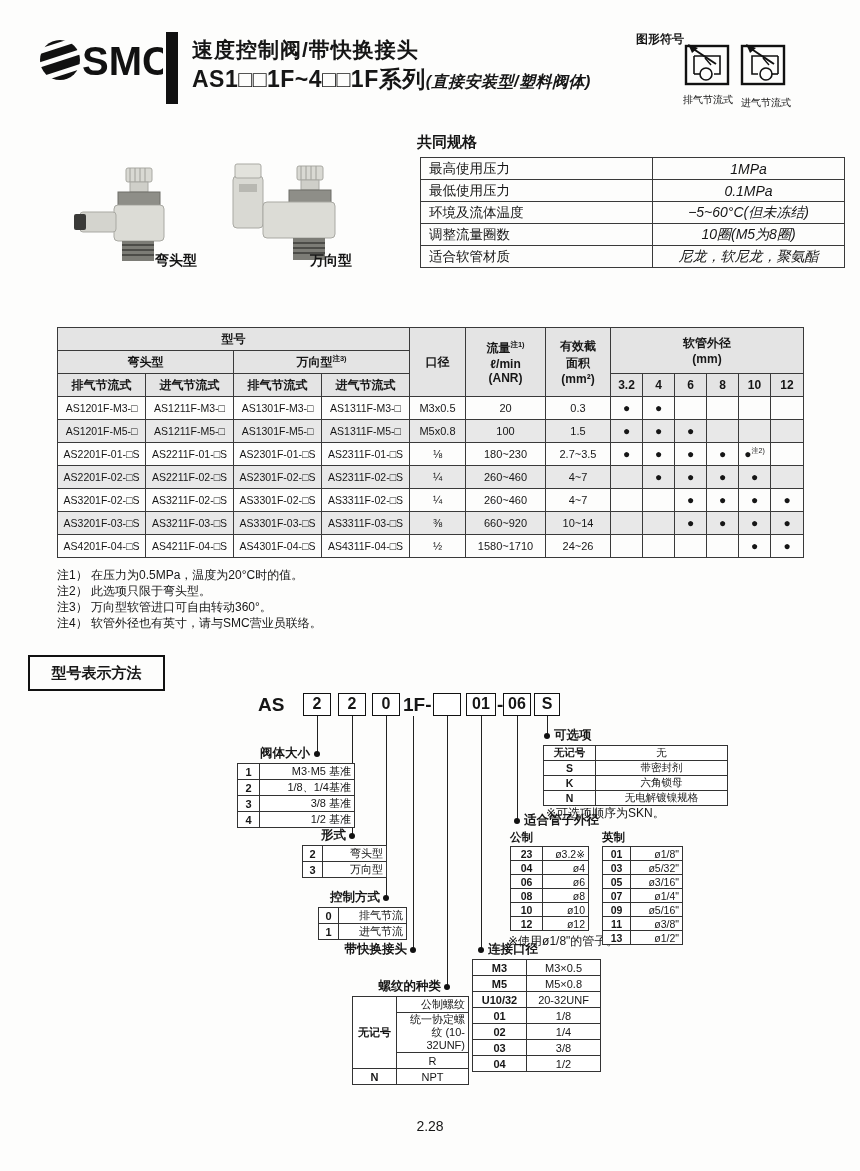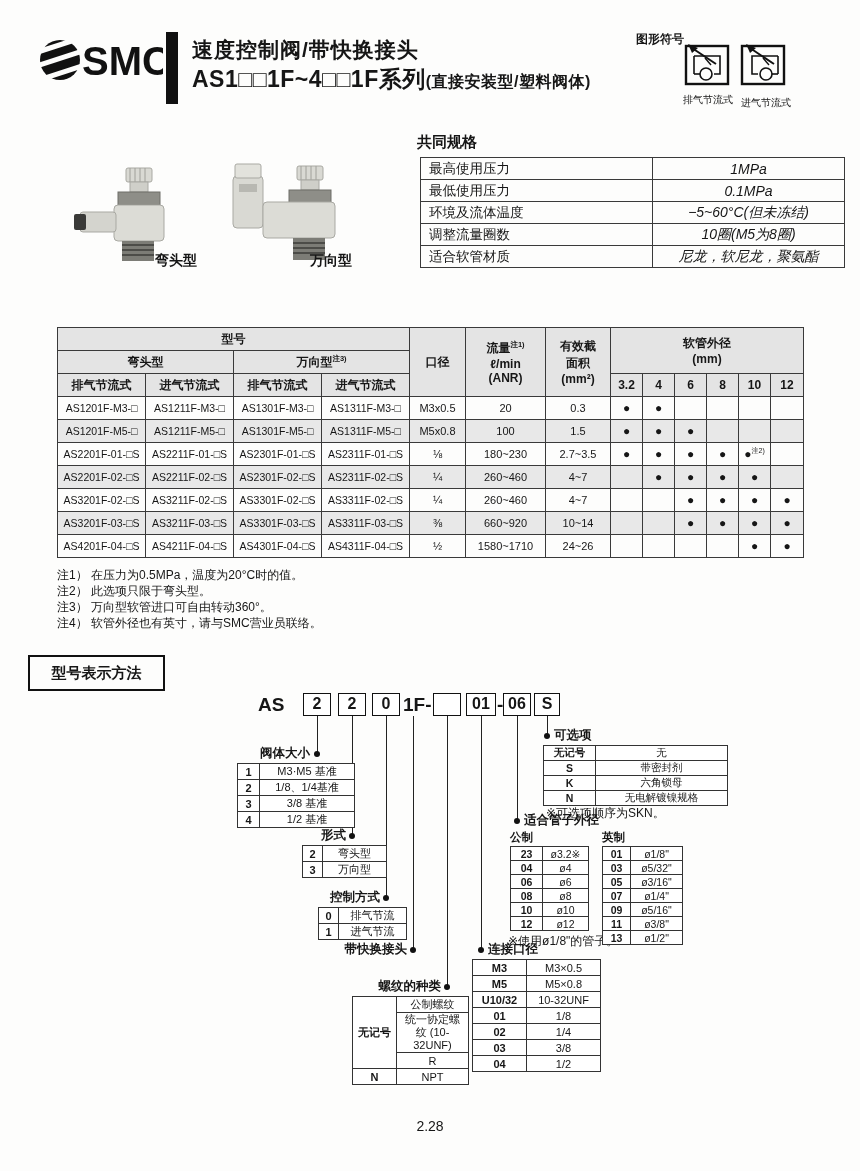--- a/index.html
+++ b/index.html
@@ -5,21 +5,21 @@
   * { margin:0; padding:0; box-sizing:border-box; }
   body { background:#888; font-family:"Liberation Sans","DejaVu Sans",sans-serif; }
   .page { position:relative; width:860px; height:1171px; background:#fdfdfc; margin:0 auto;
           color:#161616; overflow:hidden; }
   .abs { position:absolute; }
 
   
   .vbar { width:12px; height:72px; background:#111; }
   .title1 { font-size:21px; font-weight:bold; letter-spacing:1px; }
   .title2 { font-size:23px; font-weight:bold; letter-spacing:0.5px; white-space:nowrap; }
-  .title2 .paren { font-size:16px; }
+  .title2 .paren { font-size:16px;font-style:italic; }
   .sym-label { font-size:12px; font-weight:bold; }
   .sym-cap { font-size:10px; text-align:center; }
 
   
   .prod-cap { font-size:14px; font-weight:bold; }
 
   
   .cs-title { font-size:15px; font-weight:bold; }
   table.cs { border-collapse:collapse; width:425px; table-layout:fixed; }
   table.cs td { border:1px solid #3a3a3a; height:22px; font-size:13.5px; padding:0 8px; }
@@ -47,21 +47,21 @@
   .code-box { border:1.5px solid #111; width:28px; height:23px; text-align:center;
               font-size:16px; font-weight:bold; line-height:20px; background:#fff; }
   .vline { width:1px; background:#222; position:absolute; }
   .ldot { width:6px; height:6px; border-radius:50%; background:#111; position:absolute; }
   .dlab { font-size:12.5px; font-weight:bold; white-space:nowrap; position:absolute; }
   .dlab-r { text-align:right; }
   table.mini { border-collapse:collapse; position:absolute; background:#fff; }
   table.mini td { border:1px solid #333; font-size:11px; padding:0 3px; height:16px;
                   white-space:nowrap; }
   table.mini td.k { font-weight:bold; text-align:center; }
-  table.mini td.v { text-align:center; }
+  table.mini td.v { text-align:right; }
   table.mini td.vc { text-align:center; }
   table.mini.sm td { height:14px; font-size:10.5px; }
   .sub-lab { font-size:11.5px; font-weight:bold; position:absolute; }
   .tbl-note { font-size:12px; position:absolute; white-space:nowrap; }
 
   .footer { font-size:14px; text-align:center; width:860px; }
 </style>
 </head>
 <body>
 
@@ -452,21 +452,21 @@
         <tr>
           <td class="k" style="width:54px">M3</td>
           <td class="vc" style="width:74px">M3×0.5</td>
         </tr>
     <tr>
           <td class="k">M5</td>
           <td class="vc">M5×0.8</td>
         </tr>
     <tr>
           <td class="k">U10/32</td>
-          <td class="vc">10-32UNF</td>
+          <td class="vc">20-32UNF</td>
         </tr>
     <tr>
           <td class="k">01</td>
           <td class="vc">1/8</td>
         </tr>
     <tr>
           <td class="k">02</td>
           <td class="vc">1/4</td>
         </tr>
     <tr>

